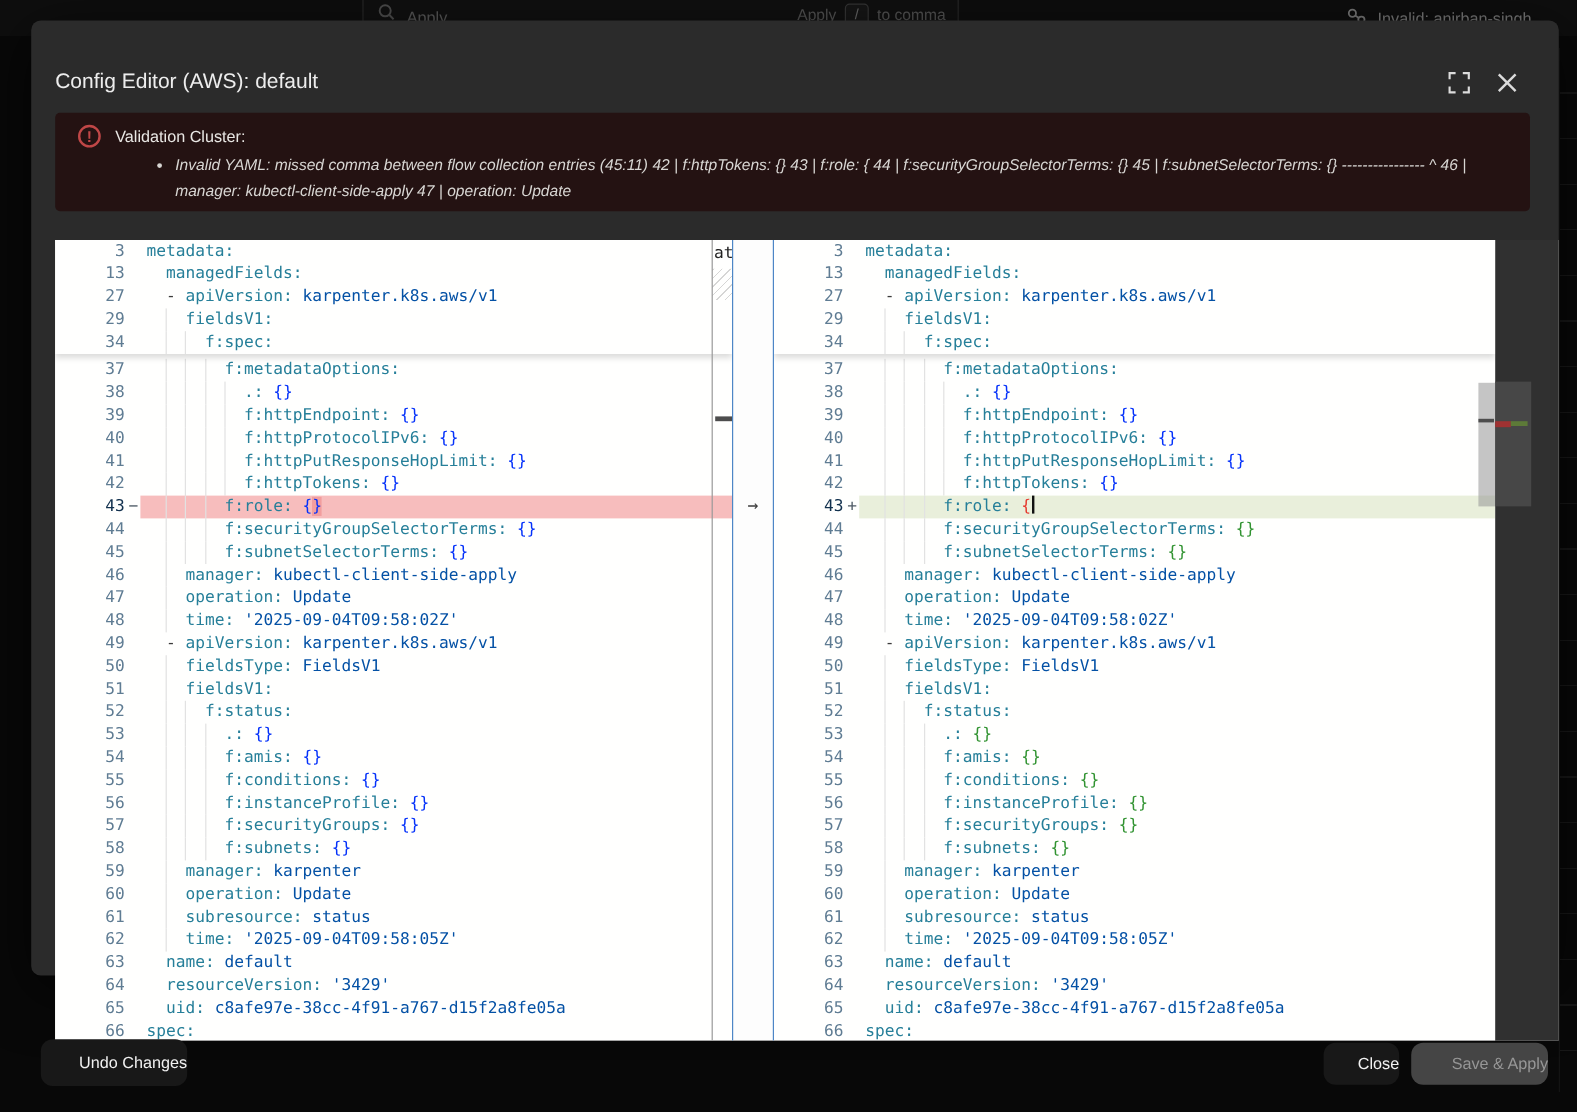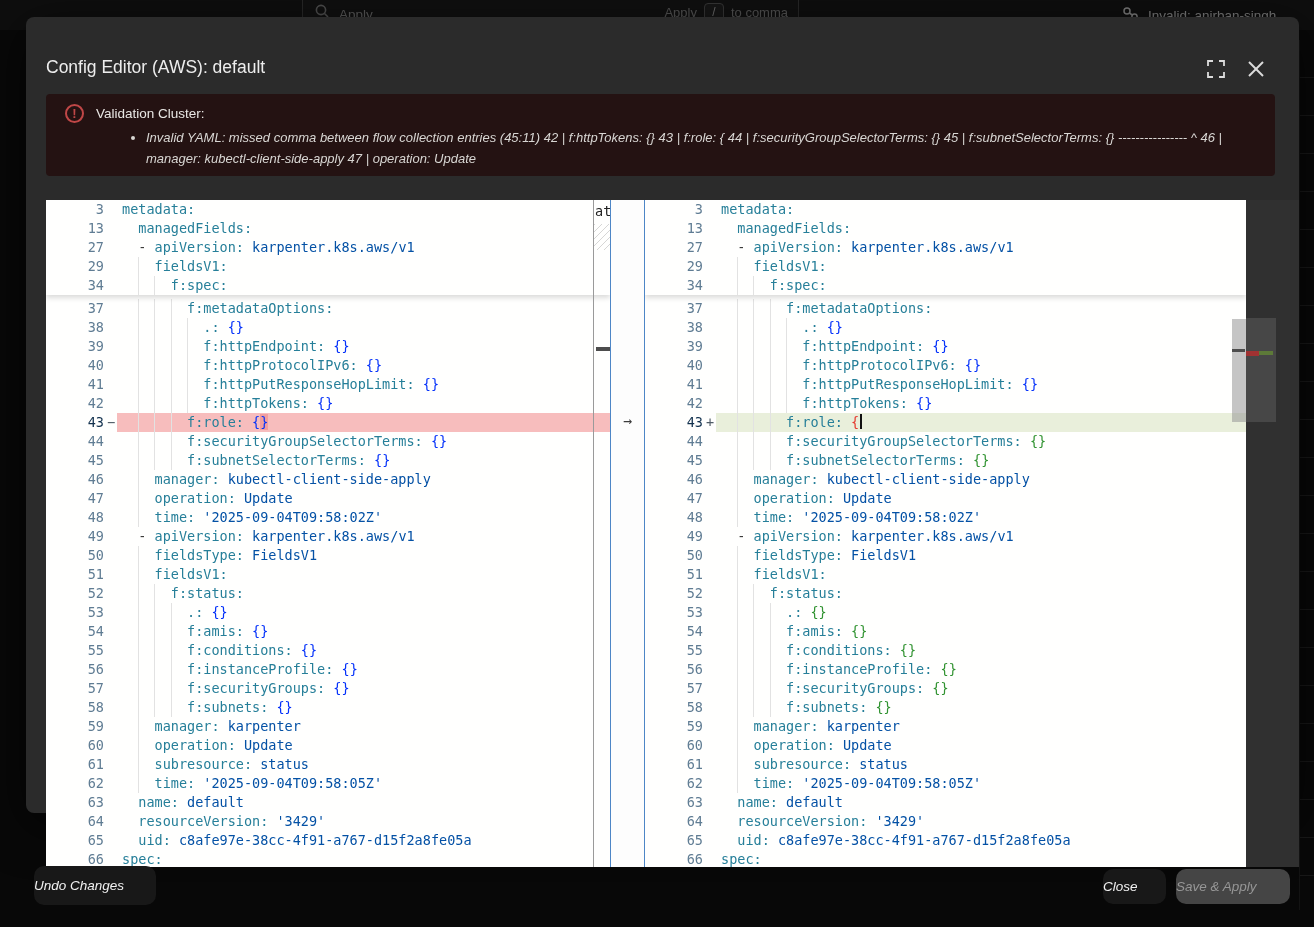--- a/index.html
+++ b/index.html
@@ -87,22 +87,22 @@
   .ruler-mark { position:absolute; z-index:6; }
   .mark-dark { background:#4d4d4d; }
   .mark-red { background:#a03232; }
   .mark-green { background:#5d7a38; }
   .sb-strip-slider { position:absolute; left:1186px; top:119px; width:14px; height:103px;
     background:rgba(150,150,150,0.55); z-index:5; }
   .ruler-col { position:absolute; left:1200px; top:0; width:53px; height:667px; background:#303030; }
   .ruler-col .slider { position:absolute; left:0; top:118px; width:30px; height:104px; background:#474747; }
 
   
-  .btn { position:absolute; border-radius:10px; font-size:13.5px; text-align:left; cursor:pointer;
-    font-family:"Liberation Sans",sans-serif;font-style:italic; }
+  .btn { position:absolute; border-radius:10px; font-size:13.5px; text-align:right; cursor:pointer;
+    font-family:"Liberation Sans",sans-serif; }
   .btn-undo { left:8px; top:849px; width:122px; height:39px; line-height:39px; background:#181818; color:#f1f1f1; }
   .btn-close { left:1077px; top:852px; width:63px; height:35px; line-height:35px; background:#181818; color:#f1f1f1; }
   .btn-save { left:1150px; top:852px; width:114px; height:35px; line-height:35px; background:#454545; color:#969696; }
 </style>
 </head>
 <body>
 
 <div id="canvas">
 
   <div class="topbar">

